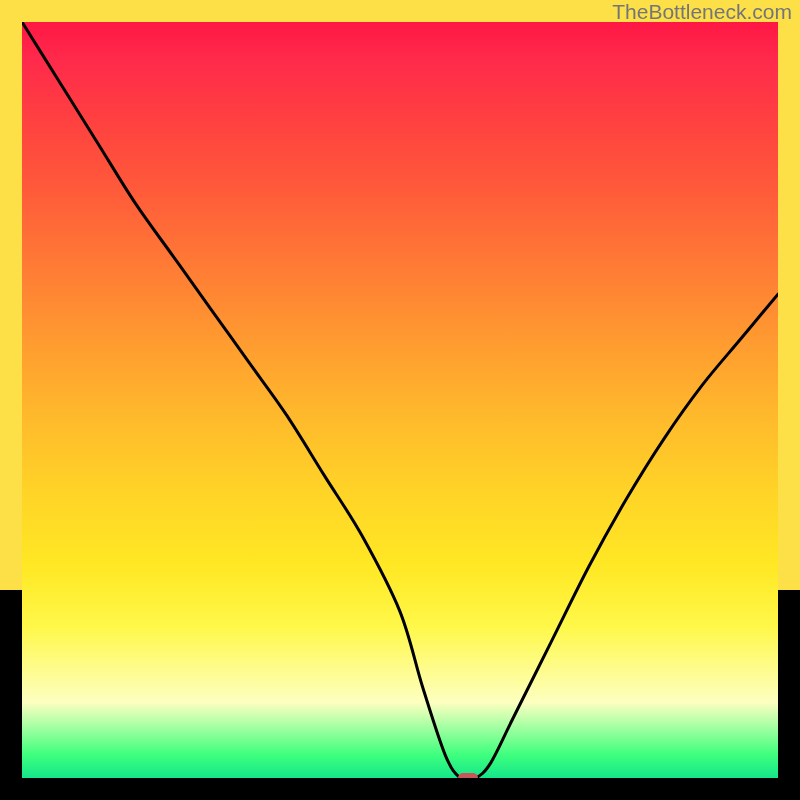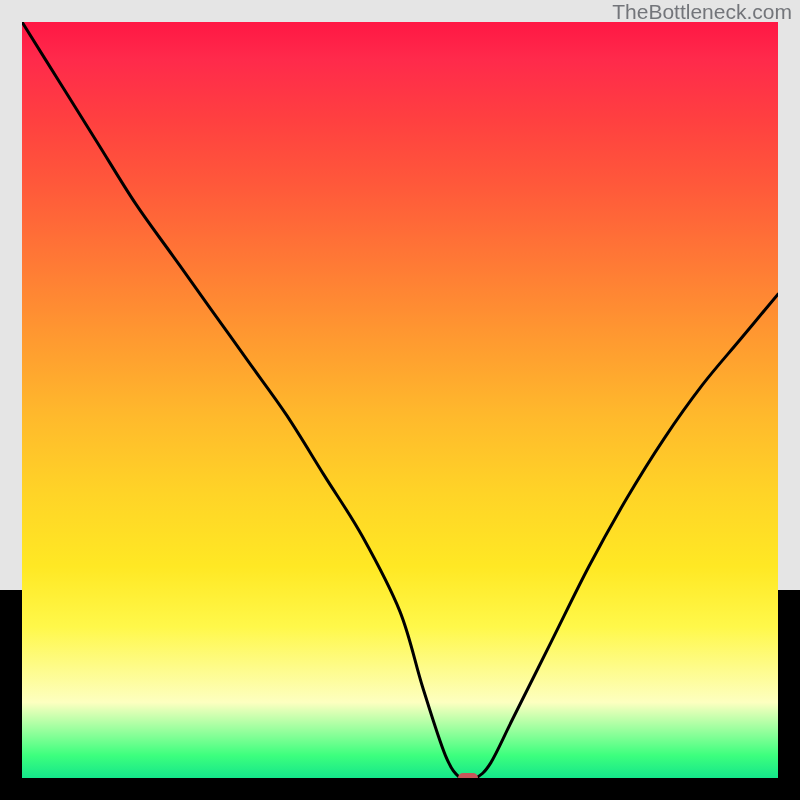--- a/index.html
+++ b/index.html
@@ -1,21 +1,21 @@
 <!DOCTYPE html>
 <html><head>
 <meta charset="utf-8">
 <style>
   * { margin: 0; padding: 0; box-sizing: border-box; }
   html, body { width: 800px; height: 800px; overflow: hidden; background: #000; }
   .frame {
     position: relative;
     width: 800px;
     height: 590px;
-    background: #e5e5e5;
+    background: #fde047;
   }
   .plot-area {
     position: absolute;
     left: 22px;
     top: 22px;
     width: 756px;
     height: 756px;
     overflow: hidden;
   }
   .gradient-bg {

